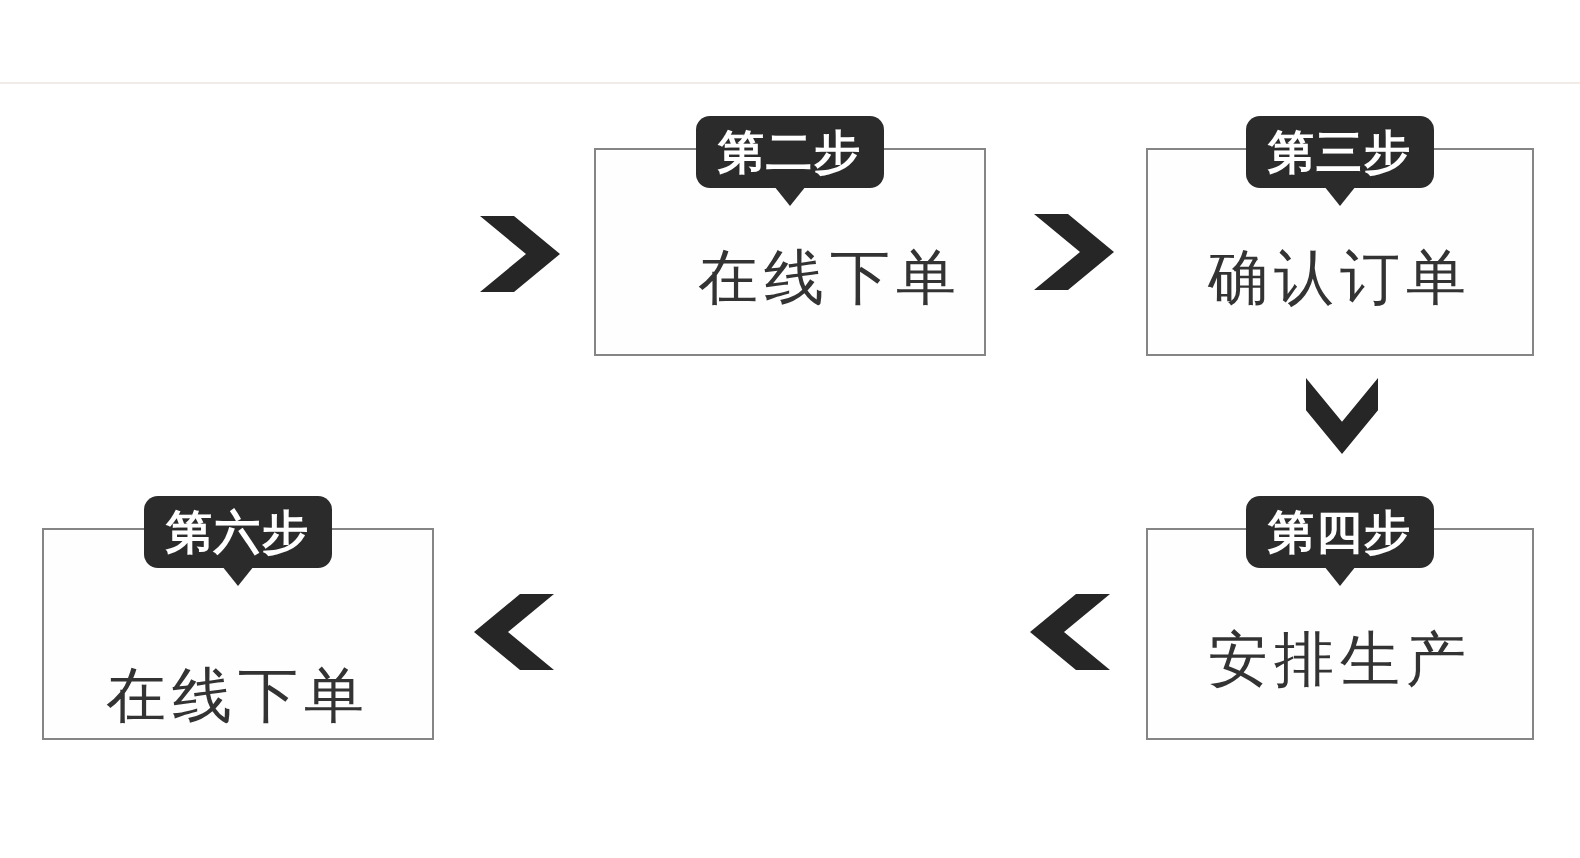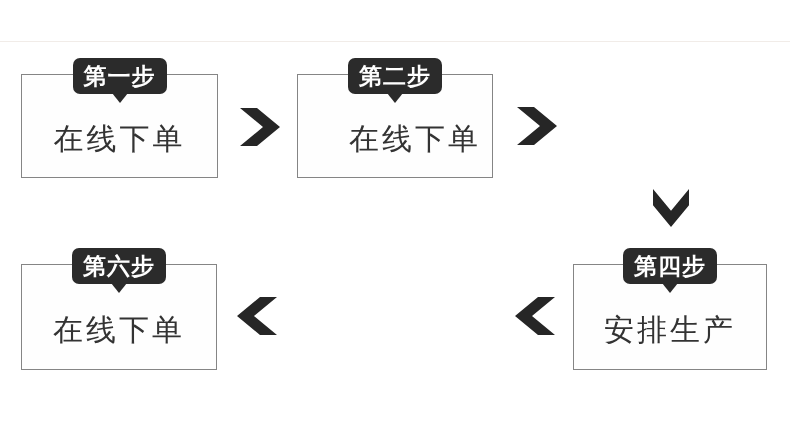--- a/index.html
+++ b/index.html
@@ -67,54 +67,54 @@
     border-left: 8px solid transparent;
     border-right: 8px solid transparent;
     border-top: 10px solid var(--badge-bg);
   }
   
   .pos1 { left: 21px;  top: 74px;  width: 197px; height: 104px; }
   .pos2 { left: 297px; top: 74px;  width: 196px; height: 104px; padding-left: 40px; }
   .pos3 { left: 573px; top: 74px;  width: 194px; height: 104px; }
   .pos4 { left: 573px; top: 264px; width: 194px; height: 106px; }
   .pos5 { left: 297px; top: 264px; width: 196px; height: 106px; }
-  .pos6 { left: 21px;  top: 264px; width: 196px; height: 106px; }
+  .pos6 { left: 21px;  top: 264px; width: 196px; height: 106px; align-items: flex-end; }
   
   .arrow { position: absolute; }
   .arrow polygon { fill: var(--arrow); }
   .a1 { left: 240px; top: 108px; }
   .a2 { left: 517px; top: 107px; }
   .a3 { left: 652px; top: 190px; transform: rotate(90deg); }
   .a4 { left: 515px; top: 297px; transform: scaleX(-1); }
   .a5 { left: 237px; top: 297px; transform: scaleX(-1); }
 </style>
 </head>
 <body>
 
 <div class="stage">
   <div class="seam"></div>
 
-  <div class="step-box pos1">
-    <div class="badge">第一步</div>
-    <div class="step-label">在线下单</div>
-  </div>
 
   <svg class="arrow a1" width="40" height="38" viewBox="0 0 40 38">
     <polygon points="0,0 17,0 40,19 17,38 0,38 23,19"></polygon>
   </svg>
 
   <div class="step-box pos2">
     <div class="badge">第二步</div>
     <div class="step-label">在线下单</div>
   </div>
 
   <svg class="arrow a2" width="40" height="38" viewBox="0 0 40 38">
     <polygon points="0,0 17,0 40,19 17,38 0,38 23,19"></polygon>
   </svg>
 
+  <div class="step-box pos3">
+    <div class="badge">第三步</div>
+    <div class="step-label">确认订单</div>
+  </div>
 
   <svg class="arrow a3" width="38" height="36" viewBox="0 0 40 38">
     <polygon points="0,0 17,0 40,19 17,38 0,38 23,19"></polygon>
   </svg>
 
   <div class="step-box pos4">
     <div class="badge">第四步</div>
     <div class="step-label">安排生产</div>
   </div>
 

